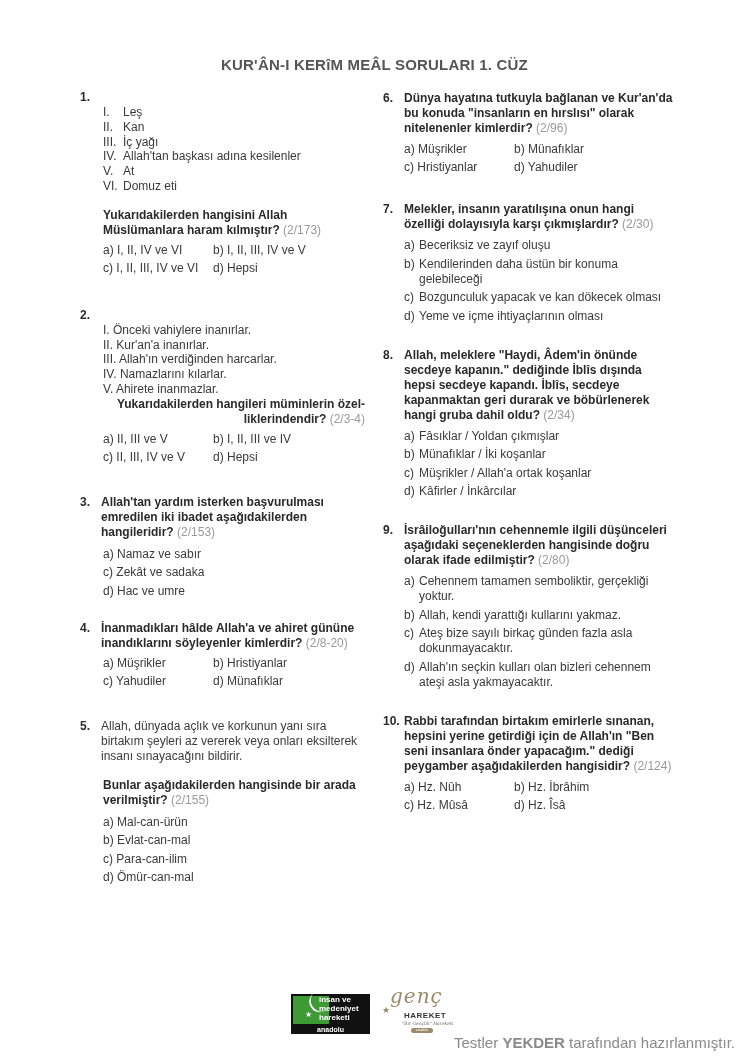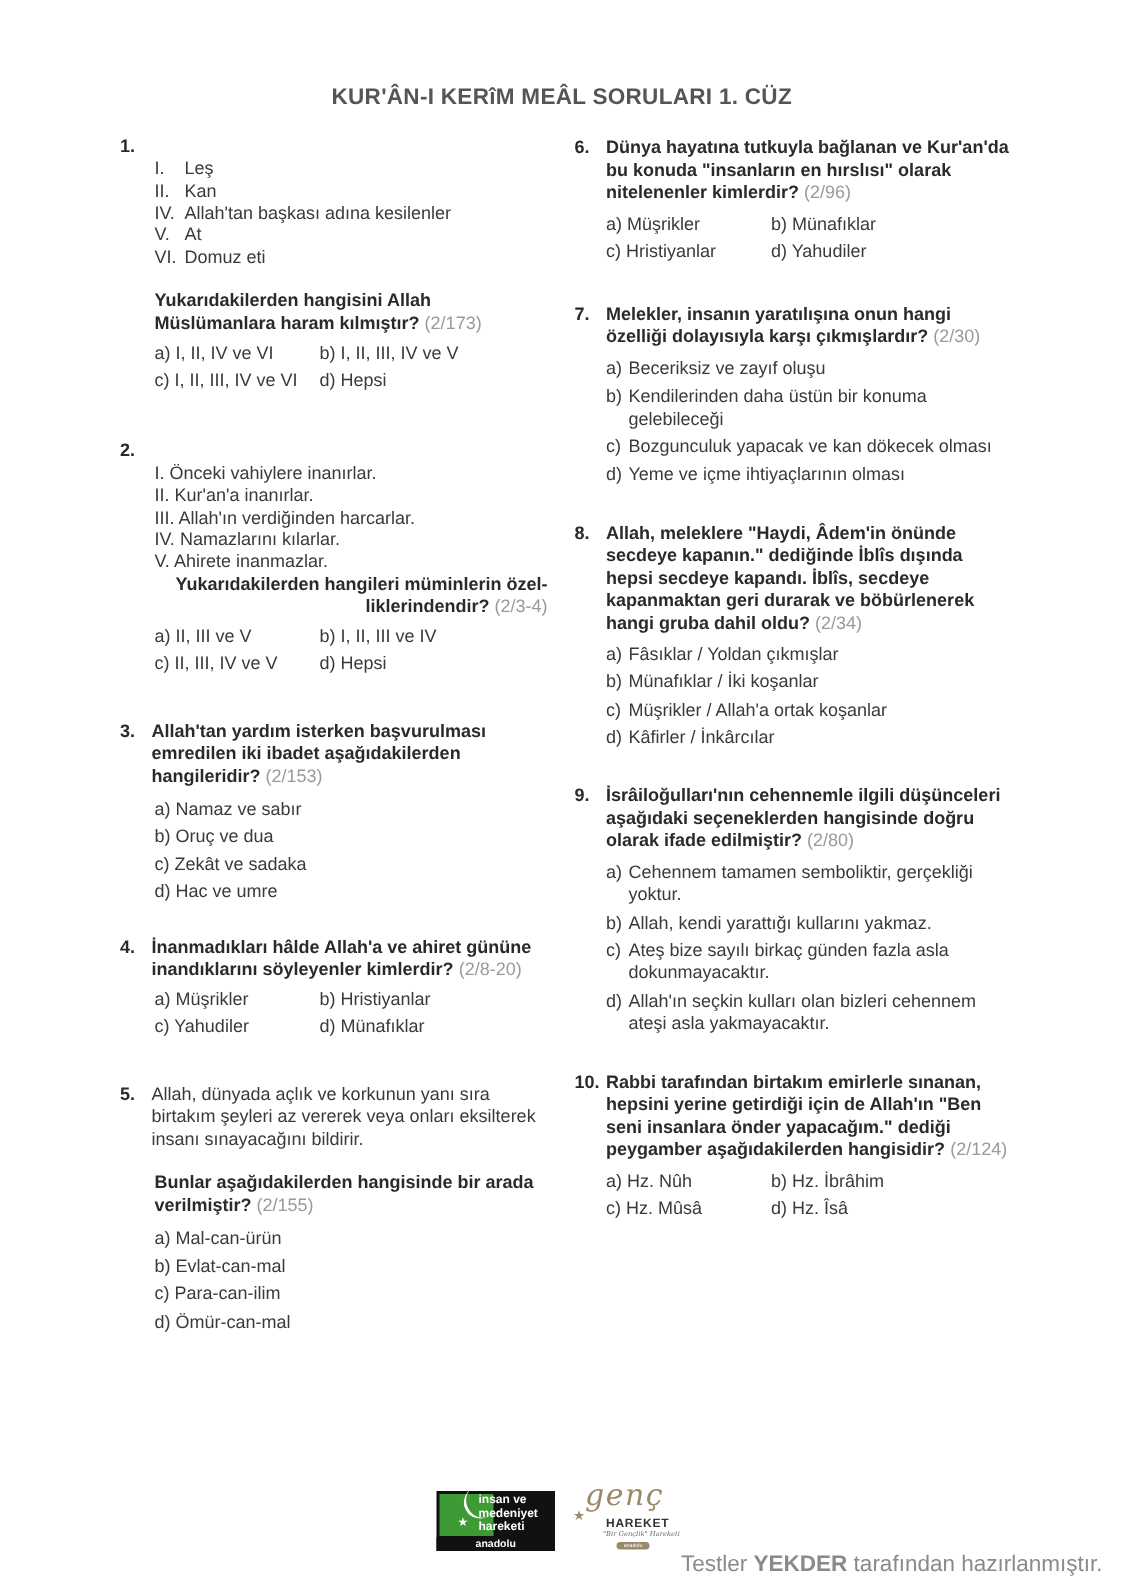--- a/index.html
+++ b/index.html
@@ -83,20 +83,21 @@
 
 <div class="title">KUR'ÂN-I KERîM MEÂL SORULARI 1. CÜZ</div>
 
 <div class="col col-left">
 
   <div class="q" style="margin-bottom:0;">
     <div class="numhead">1.</div>
     <div class="roman" style="margin-top:1px;">
       <div><span class="rn">I.</span><span>Leş</span></div>
       <div><span class="rn">II.</span><span>Kan</span></div>
+      <div><span class="rn">III.</span><span>İç yağı</span></div>
       <div><span class="rn">IV.</span><span>Allah'tan başkası adına kesilenler</span></div>
       <div><span class="rn">V.</span><span>At</span></div>
       <div><span class="rn">VI.</span><span>Domuz eti</span></div>
     </div>
     <div class="indent" style="margin-top:14px; width:260px;">
       <span class="stem">Yukarıdakilerden hangisini Allah Müslümanlara haram kılmıştır?</span>
       <span class="ref">(2/173)</span>
     </div>
     <div class="optgrid" style="margin-top:5px;">
       <div>a) I, II, IV ve VI</div>
@@ -130,21 +131,20 @@
   <div class="q" style="margin-top:30px;">
     <div class="hanging">
       <span class="n">3.</span>
       <span class="t">
         <span class="stem">Allah'tan yardım isterken başvurulması emredilen iki ibadet aşağıdakilerden hangileridir?</span>
         <span class="ref">(2/153)</span>
       </span>
     </div>
     <div class="optlist" style="margin-top:7px;">
       <div class="o">a) Namaz ve sabır</div>
-      <div class="o">b) Oruç ve dua</div>
       <div class="o">c) Zekât ve sadaka</div>
       <div class="o">d) Hac ve umre</div>
     </div>
   </div>
 
   <div class="q" style="margin-top:22px;">
     <div class="hanging">
       <span class="n">4.</span>
       <span class="t">
         <span class="stem">İnanmadıkları hâlde Allah'a ve ahiret gününe inandıklarını söyleyenler kimlerdir?</span>

